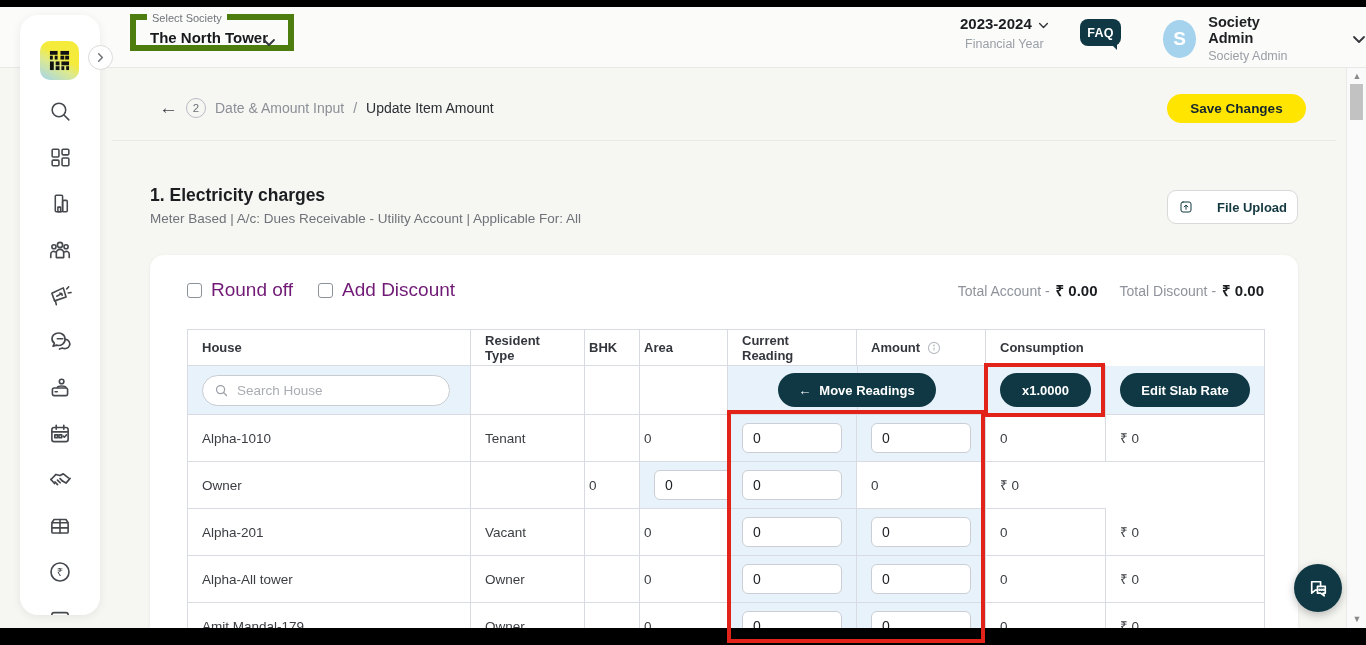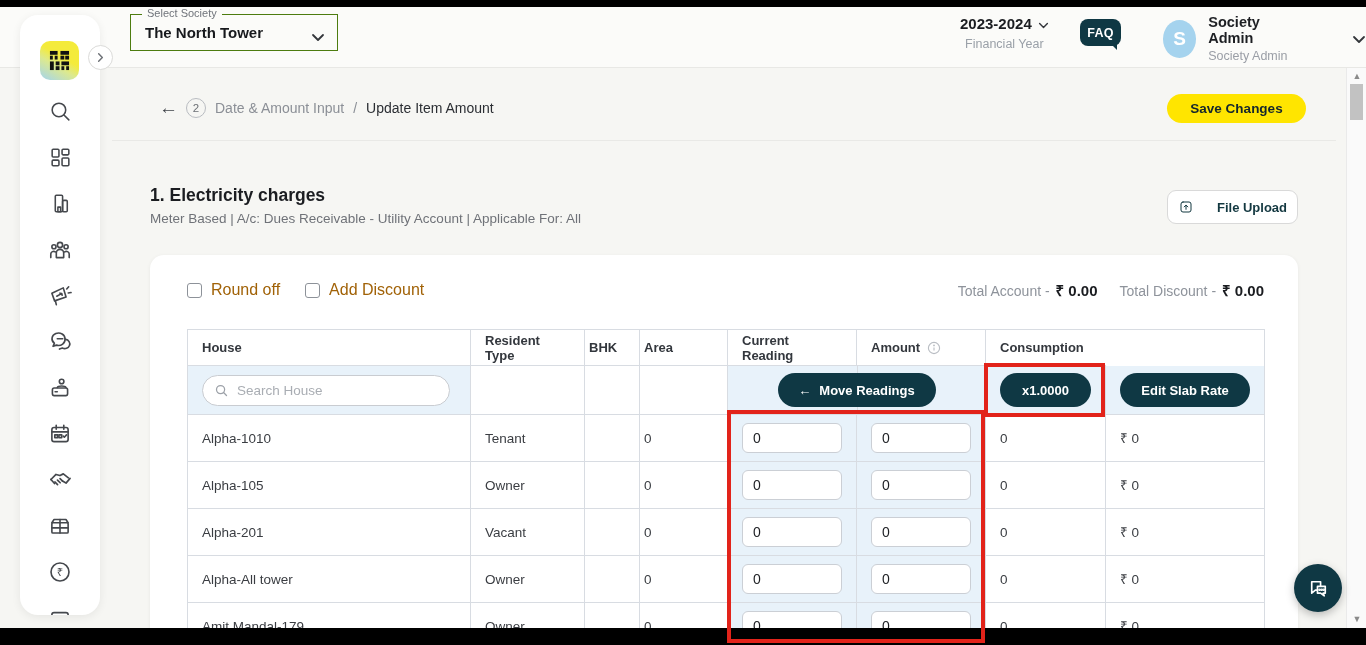--- a/index.html
+++ b/index.html
@@ -10,21 +10,21 @@
   html,body{width:1366px;height:645px;overflow:hidden;background:#F6F6F3;position:relative}
 
   .abs{position:absolute}
 
   
   #bar-top{left:0;top:0;width:1366px;height:7px;background:#000;z-index:80}
   #bar-bottom{left:0;top:628px;width:1366px;height:17px;background:#000;z-index:55}
   #header-band{left:0;top:7px;width:1366px;height:61px;background:#FBFBF9;border-bottom:1px solid #E8E8E5;z-index:10}
 
   
-  .society-select{left:130px;top:14px;width:208px;height:37px;border:1px solid #4d7c0f;border-radius:0;z-index:12;cursor:pointer}
+  .society-select{left:130px;top:14px;width:164px;height:37px;border:6px solid #4d7c0f;border-radius:0;z-index:12;cursor:pointer}
   .society-select .legend{position:absolute;top:-8px;left:11px;background:#FBFBF9;padding:0 5px;font-size:11px;color:#70747B}
   .society-select .value{position:absolute;left:14px;top:9px;font-size:15px;font-weight:700;color:#17191D}
   .society-select .chev{position:absolute;right:12px;top:13px}
 
   .fy-block{left:960px;top:15px;z-index:12;text-align:center;cursor:pointer}
   .fy-top{font-size:15px;font-weight:700;color:#1B1D21;display:flex;align-items:center;gap:6px;justify-content:center}
   .fy-sub{font-size:12.5px;color:#9AA0A8;margin-top:5px}
 
   .faq-badge{left:1080px;top:19px;width:41px;height:27px;background:var(--teal);border-radius:8px;color:#fff;
     font-size:12.5px;font-weight:700;display:flex;align-items:center;justify-content:center;z-index:12;cursor:pointer;letter-spacing:.3px}
@@ -67,21 +67,21 @@
   #section-sub{left:150px;top:211px;font-size:13.5px;color:#6F7278;z-index:11}
   #upload-btn{left:1167px;top:190px;width:131px;height:34px;background:#fff;border:1px solid #D9D9D9;border-radius:9px;
     font-size:13px;font-weight:700;color:#133840;z-index:11;cursor:pointer;display:flex;align-items:center;justify-content:center;gap:23px}
   #upload-btn svg{stroke:#133840;fill:none;stroke-width:1.5;stroke-linecap:round;stroke-linejoin:round}
 
   
   #card{left:150px;top:255px;width:1148px;height:400px;background:#fff;border-radius:14px;
     box-shadow:0 1px 4px rgba(16,24,40,.06);z-index:20}
   .controls-row{position:absolute;left:37px;right:34px;top:25px;height:20px;display:flex;align-items:center}
   .chk{width:15px;height:15px;border:1.5px solid #8D9299;border-radius:3px;background:#fff;cursor:pointer}
-  .chk-label{font-size:16px;color:#a16207;margin-left:9px}
+  .chk-label{font-size:19px;color:#701a75;margin-left:9px}
   .chk-group{display:flex;align-items:center}
   .chk-group+.chk-group{margin-left:25px}
   .totals{margin-left:auto;display:flex;align-items:center;gap:22px}
   .tot-label{font-size:14px;color:#8E939B}
   .tot-value{font-size:15px;font-weight:700;color:#1A1C20;margin-left:6px}
 
   
   .tbl{position:absolute;left:37px;top:74px;width:1078px;border:1px solid var(--border);border-bottom:none;background:#fff}
   .grid8{display:grid;grid-template-columns:283px 114px 55px 88px 129px 129px 120px 158px}
   .gridc{display:grid;grid-template-columns:283px 114px 55px 88px 258px 120px 158px}
@@ -417,23 +417,20 @@
     <div class="cell">
             <span>0</span>
           </div>
     <div class="cell">
             <span>₹ 0</span>
           </div>
   </div>
 
   <div class="trow grid8">
     <div class="cell">
-            <span>Alpha-105</span>
-          </div>
-    <div class="cell">
             <span>Owner</span>
           </div>
     <div class="cell center">
             <span></span>
           </div>
     <div class="cell center">
             <span>0</span>
           </div>
     <div class="cell blue">
             <input class="reading-input" value="0" style="">

